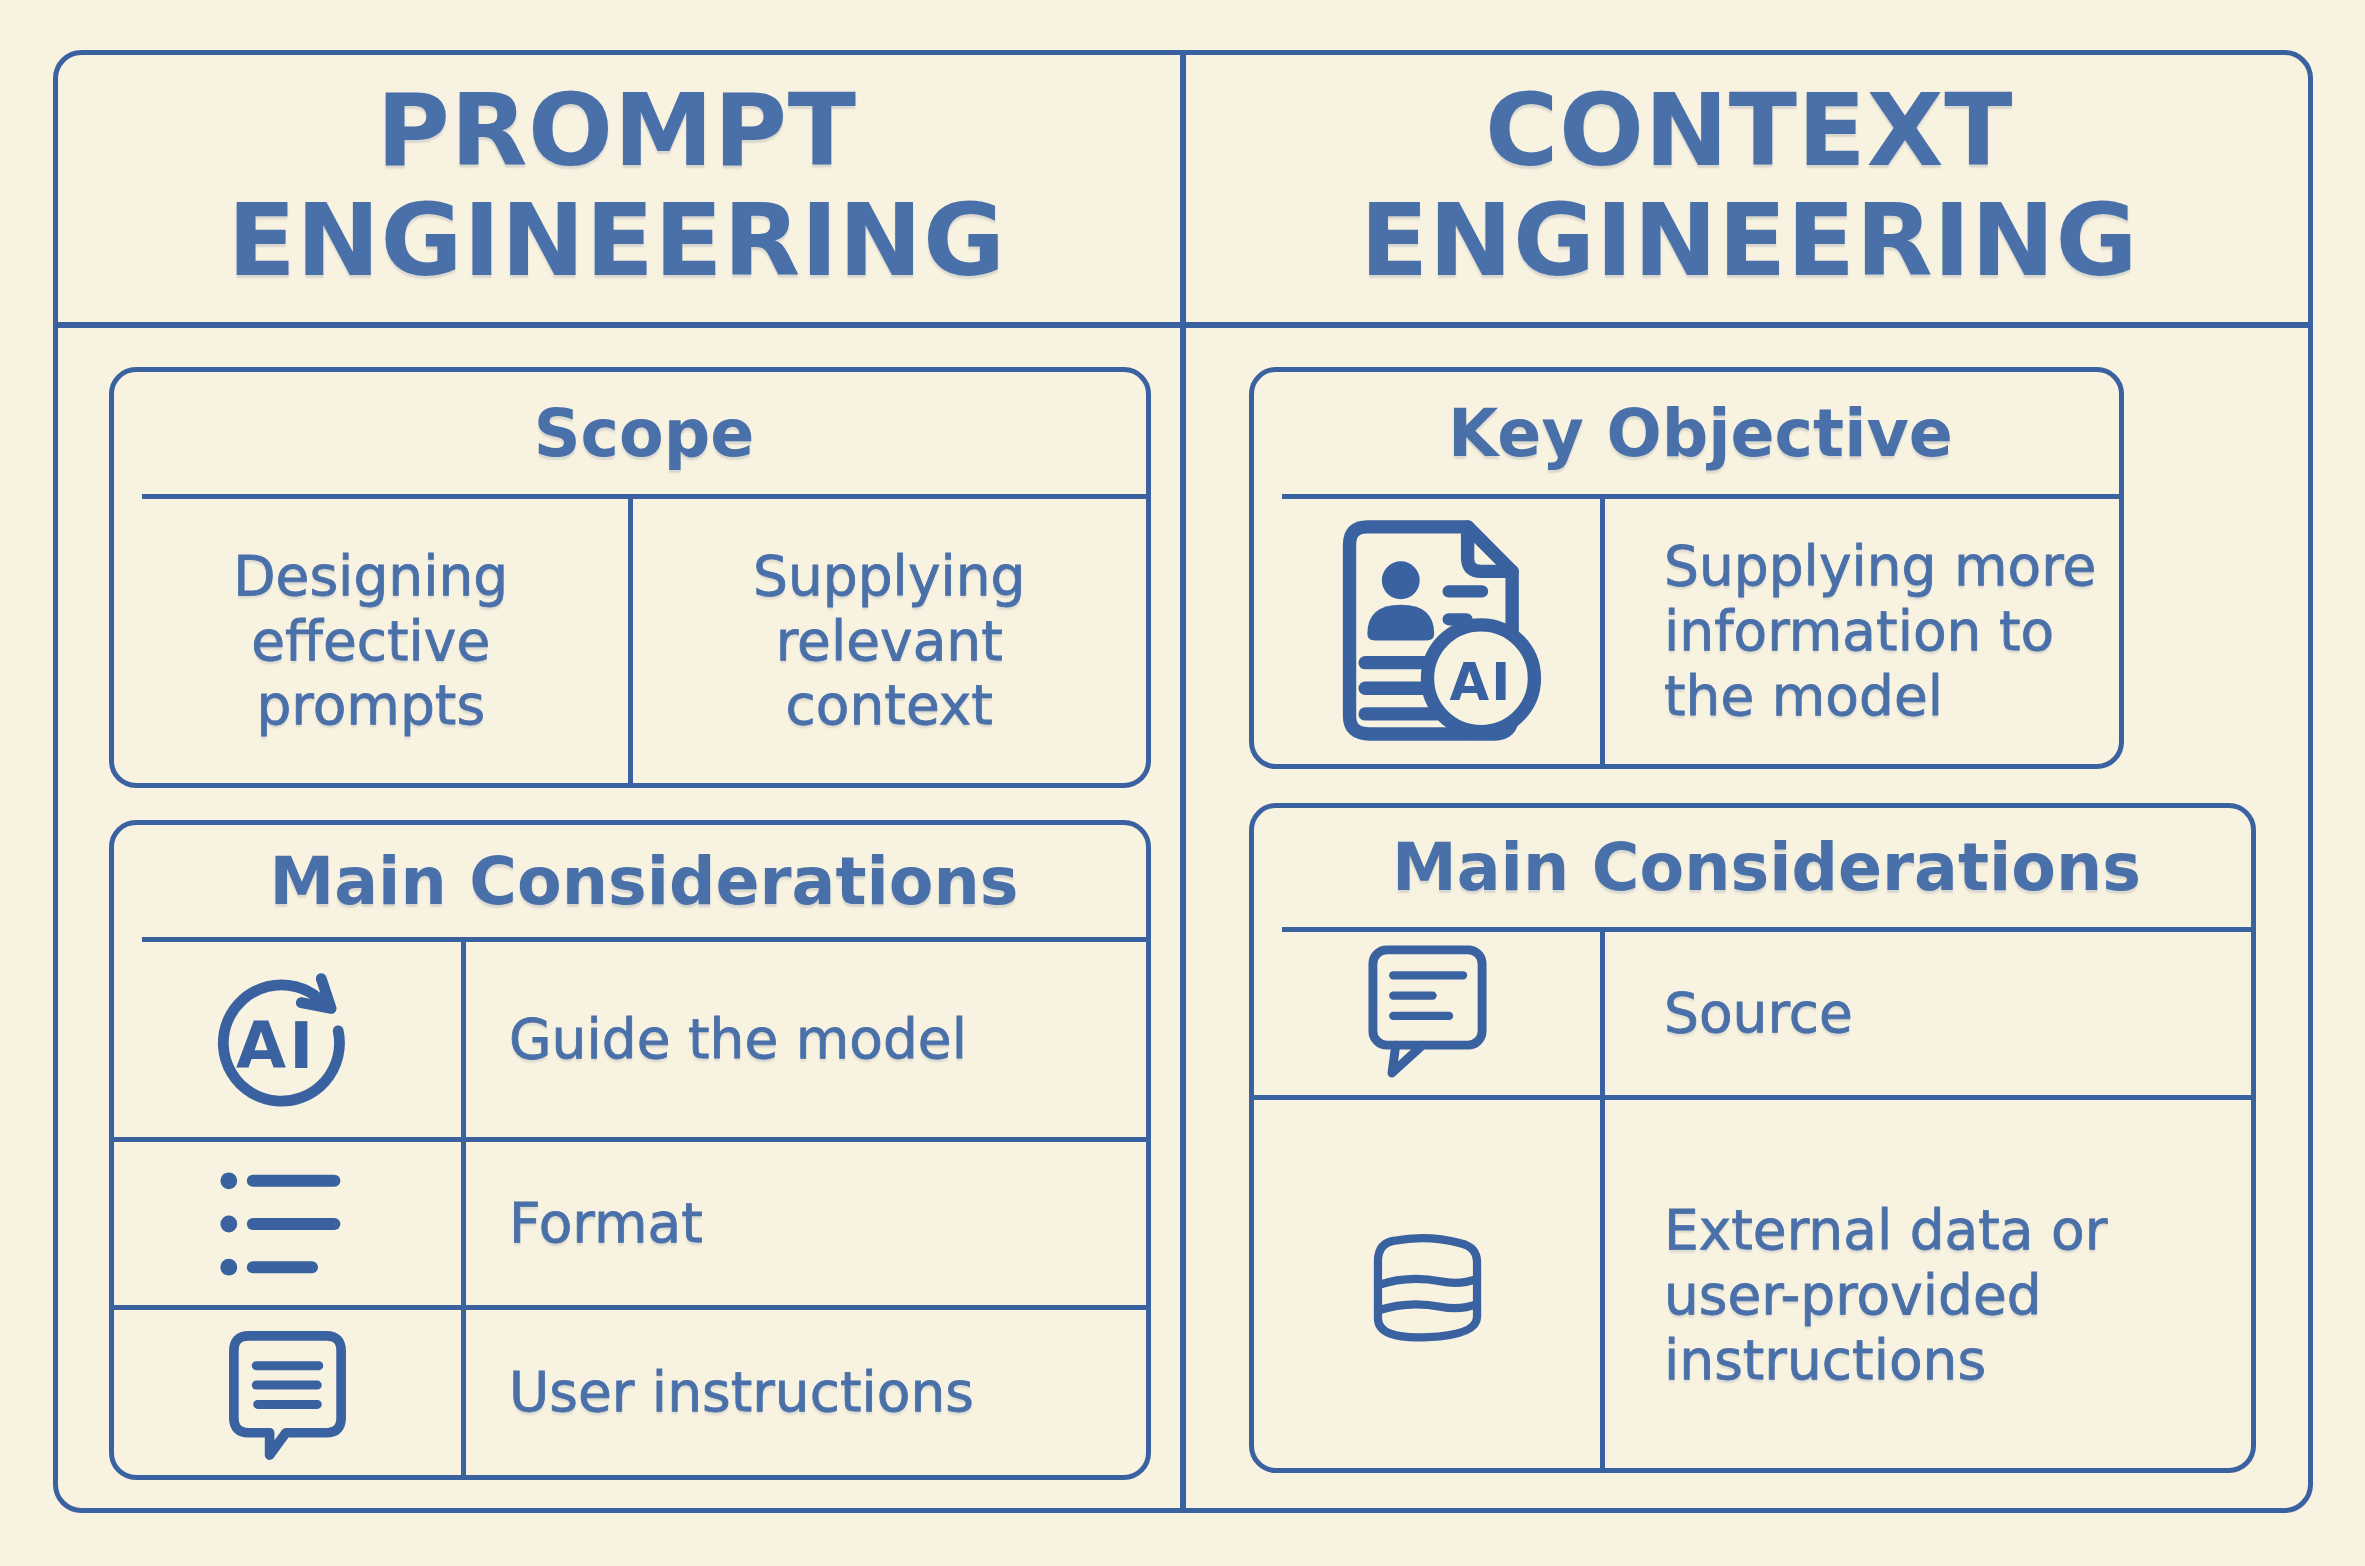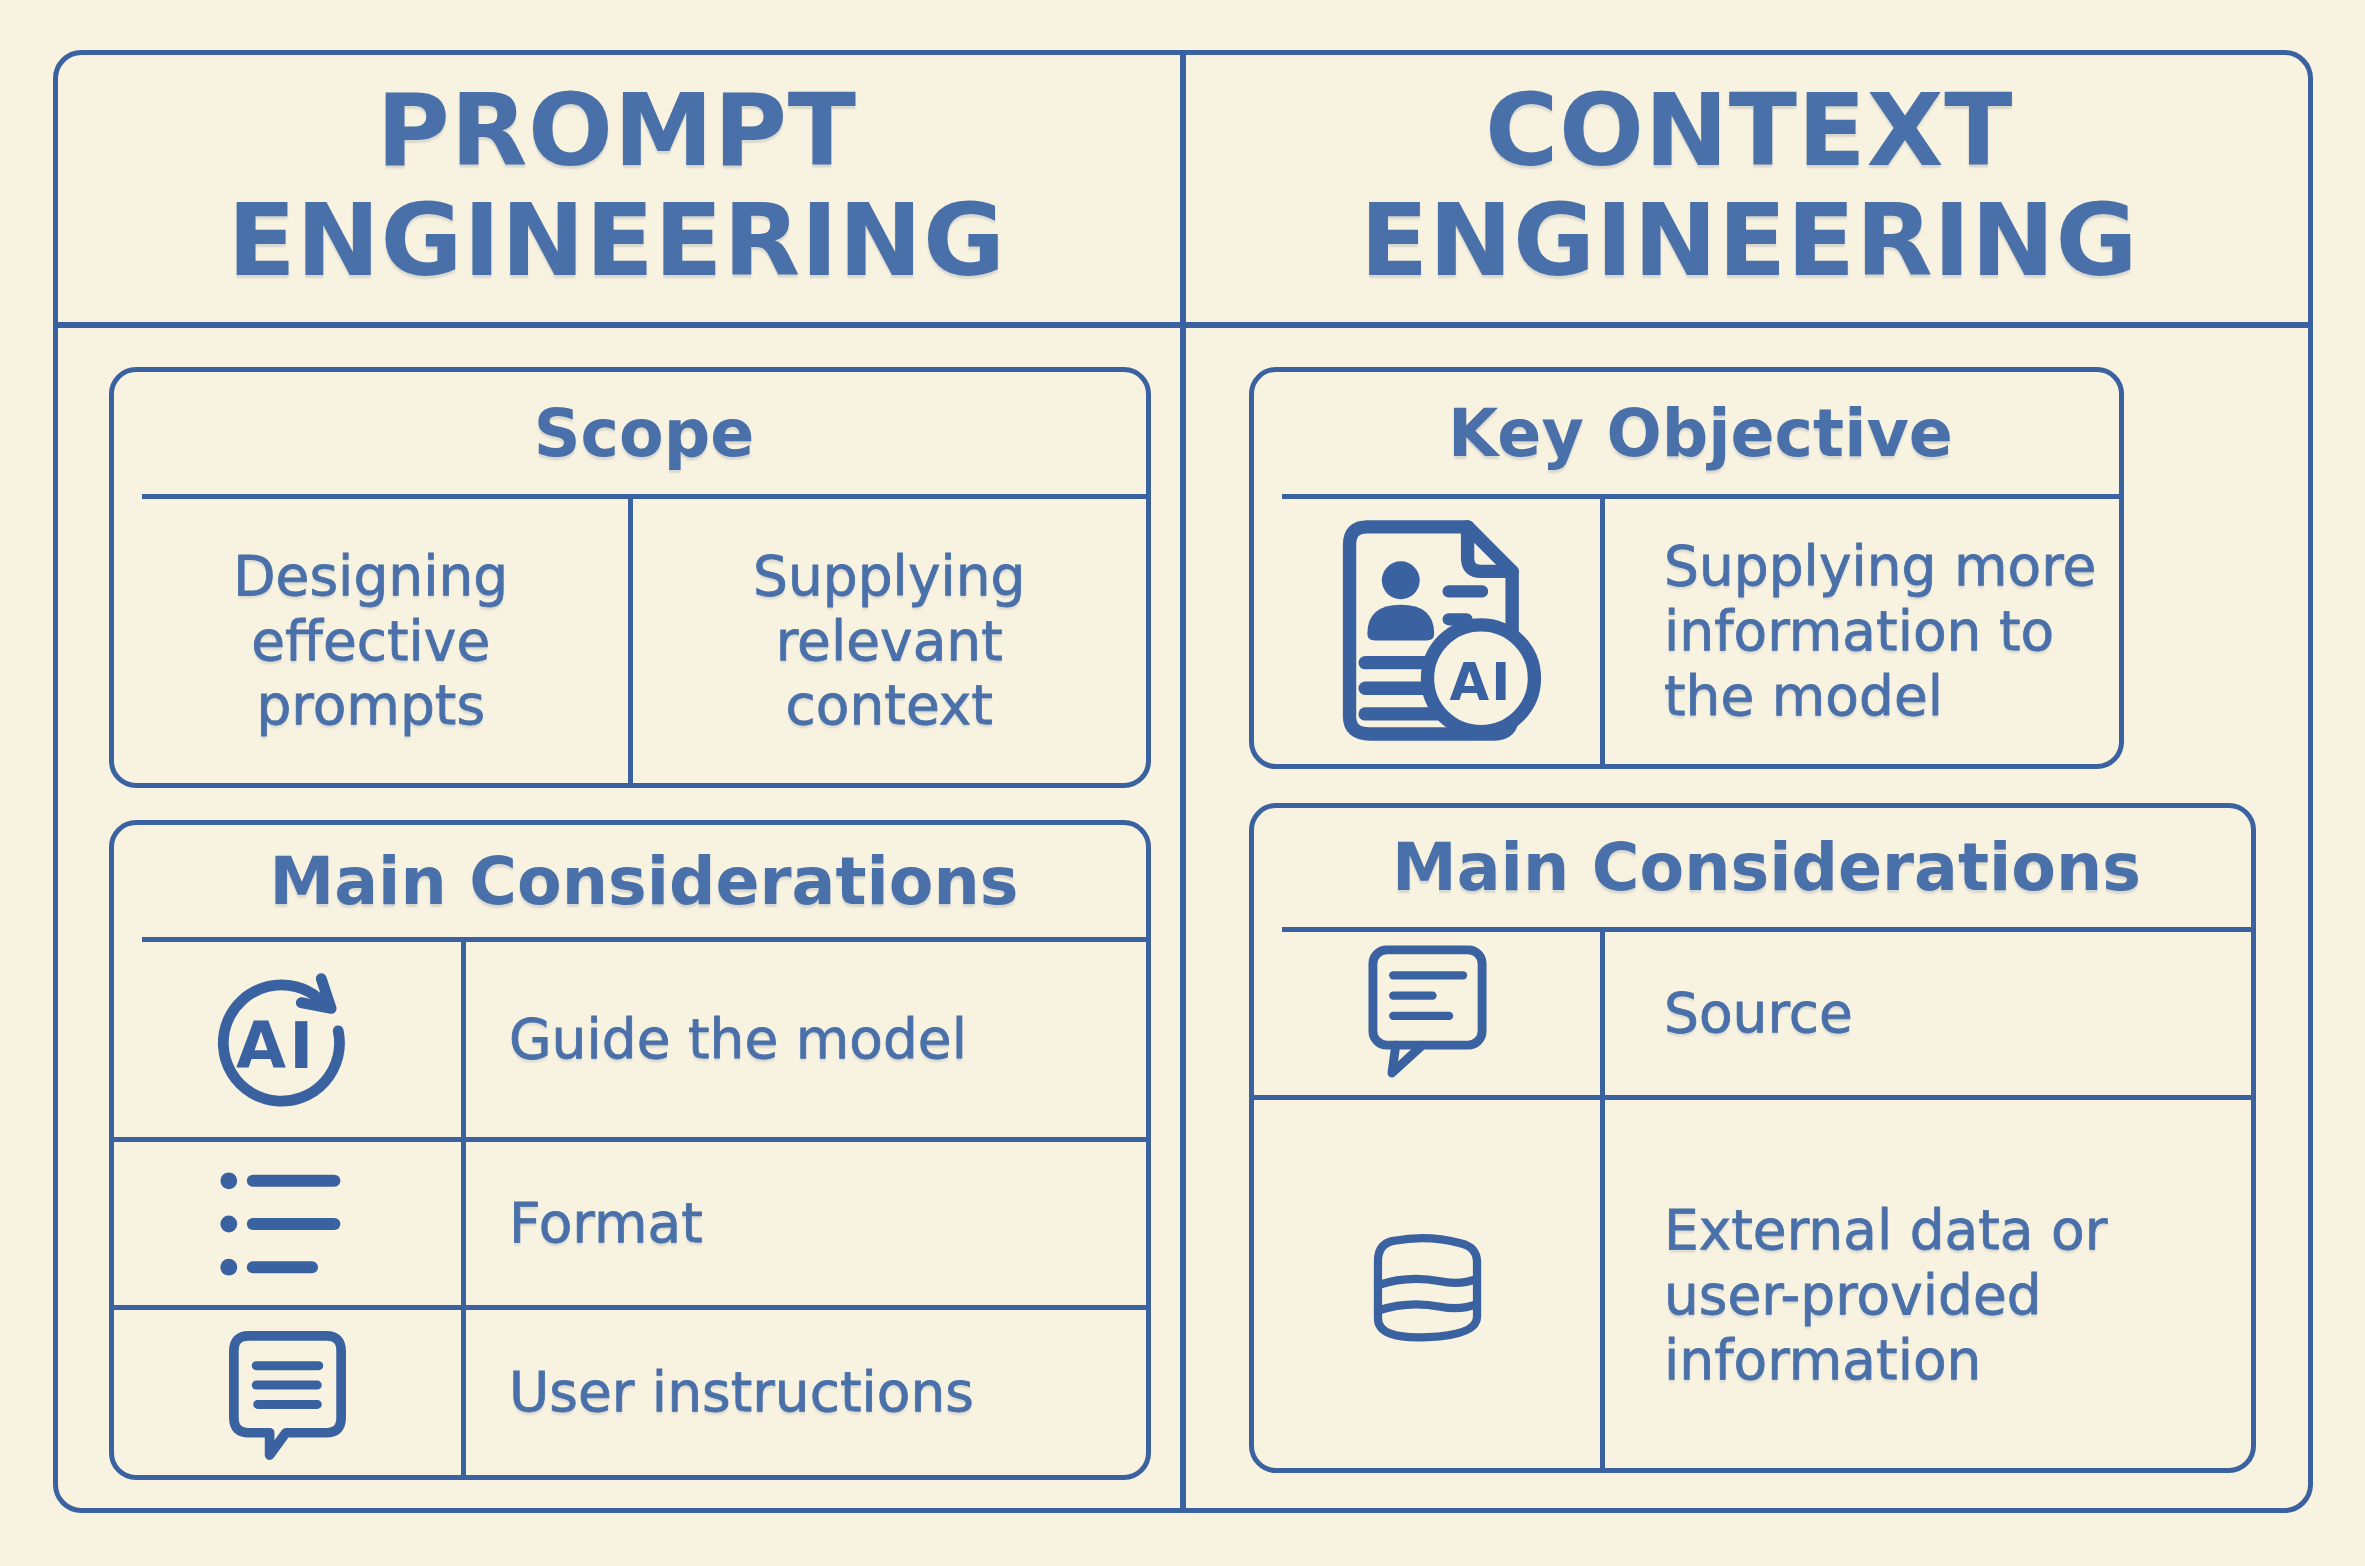--- a/index.html
+++ b/index.html
@@ -225,21 +225,21 @@
 
       <div class="mc-row row-3">
         <div class="icon-cell">
           <svg width="127" height="121" viewBox="0 0 200 190" fill="none" stroke="currentColor" stroke-width="13" stroke-linecap="round" stroke-linejoin="round">
             <path d="M 22 58 Q 22 30 48 26 Q 100 16 152 30 Q 178 36 178 60 V 146 Q 178 174 100 178 Q 22 182 22 148 Z"></path>
             <path d="M 22 96 Q 70 80 120 90 Q 152 96 178 86"></path>
             <path d="M 22 136 Q 70 120 120 130 Q 152 136 178 126"></path>
           </svg>
         </div>
         <div class="text-cell">
-          <div class="cell-text overflow-note">External data or user-provided information</div>
+          <div class="cell-text overflow-note">External data or user-provided instructions</div>
         </div>
       </div>
 
     </div>
   </div>
 
 </div>
 
 
 </body></html>

